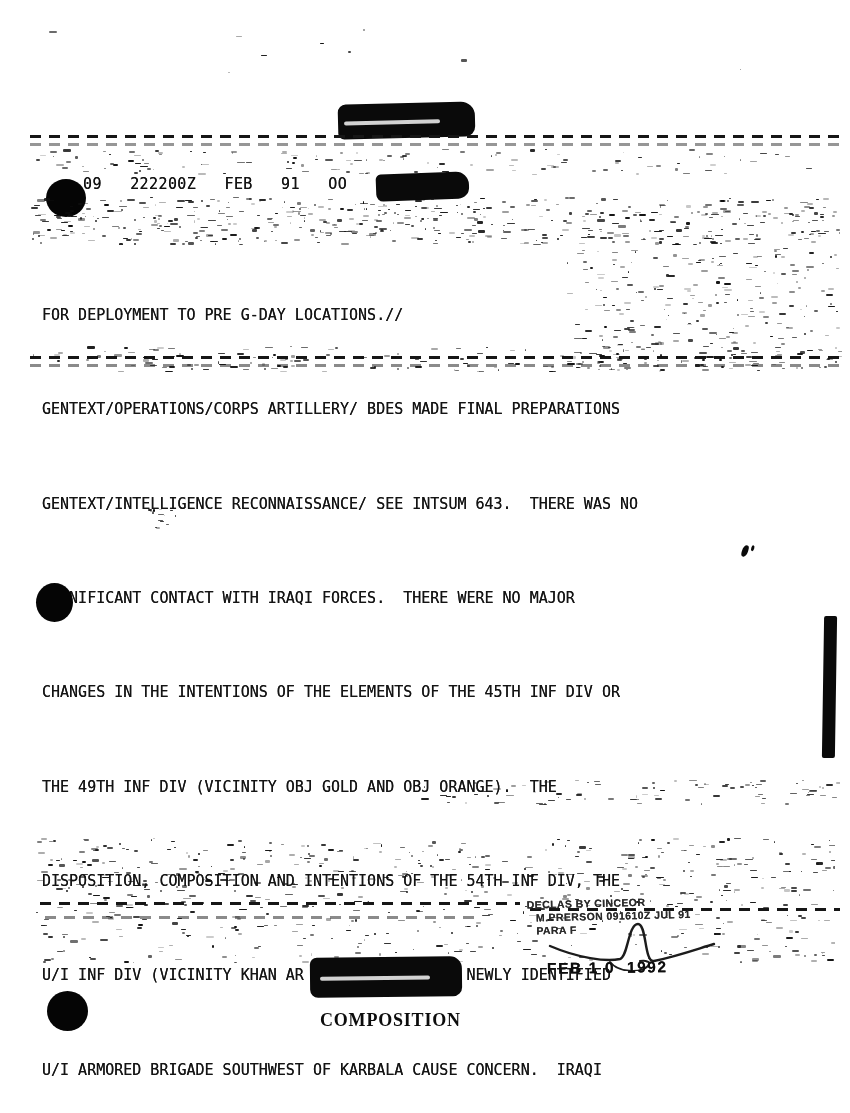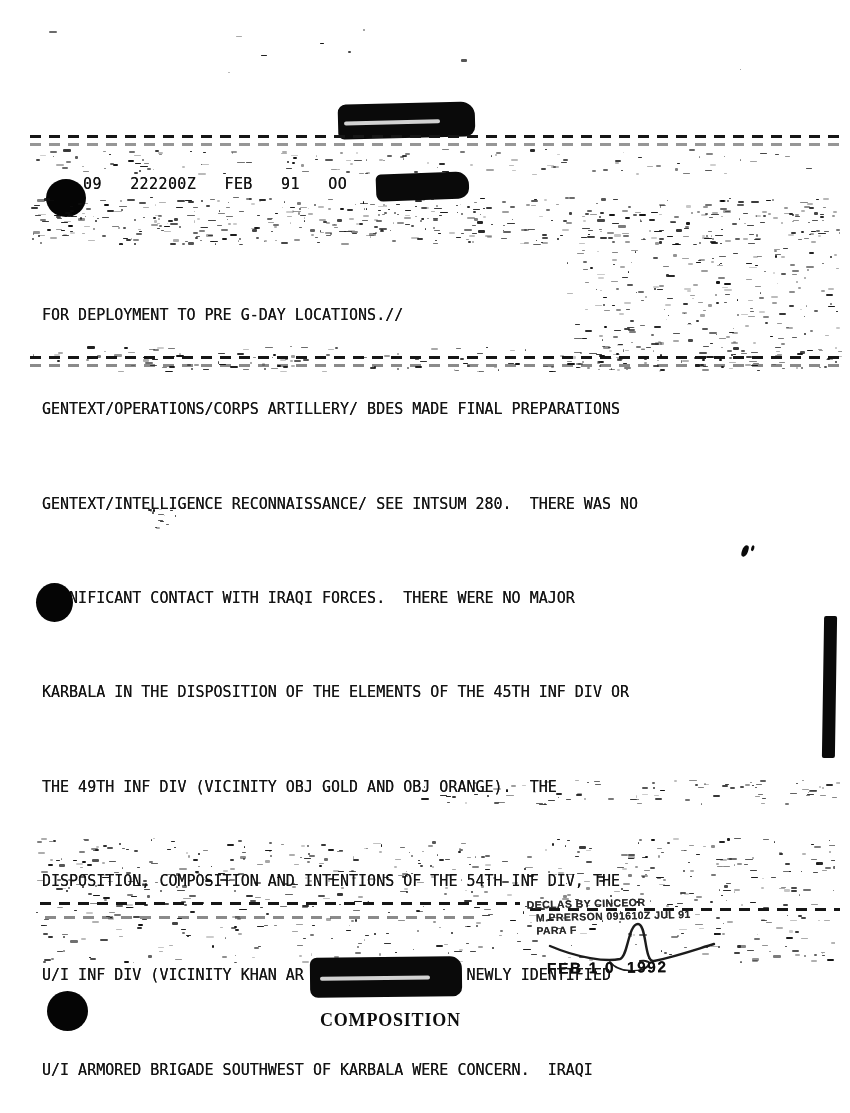--- a/index.html
+++ b/index.html
@@ -742,27 +742,27 @@
       <i style="left:629.2px;top:33.4px;width:4.6px;height:0.8px;opacity:0.81"></i>
       <i style="left:67.4px;top:21.0px;width:1.5px;height:1.3px;opacity:0.69"></i>
       <i style="left:168.9px;top:32.8px;width:5.7px;height:2.4px;opacity:0.52"></i>
       <i style="left:273.9px;top:23.0px;width:1.5px;height:2.4px;opacity:0.85"></i>
       <i style="left:169.7px;top:42.5px;width:2.0px;height:1.6px;opacity:0.57"></i>
     </div>
 
   <div class="bodytext">
     <div class="tline">FOR DEPLOYMENT TO PRE G-DAY LOCATIONS.//</div>
     <div class="tline">GENTEXT/OPERATIONS/CORPS ARTILLERY/ BDES MADE FINAL PREPARATIONS</div>
-    <div class="tline">GENTEXT/INTELLIGENCE RECONNAISSANCE/ SEE INTSUM 280.  THERE WAS NO</div>
+    <div class="tline">GENTEXT/INTELLIGENCE RECONNAISSANCE/ SEE INTSUM 643.  THERE WAS NO</div>
     <div class="tline">SIGNIFICANT CONTACT WITH IRAQI FORCES.  THERE WERE NO MAJOR</div>
-    <div class="tline">KARBALA IN THE DISPOSITION OF THE ELEMENTS OF THE 45TH INF DIV OR</div>
+    <div class="tline">CHANGES IN THE INTENTIONS OF THE ELEMENTS OF THE 45TH INF DIV OR</div>
     <div class="tline">THE 49TH INF DIV (VICINITY OBJ GOLD AND OBJ ORANGE).  THE</div>
     <div class="tline">DISPOSITION, COMPOSITION AND INTENTIONS OF THE 54TH INF DIV, THE</div>
     <div class="tline">U/I INF DIV (VICINITY KHAN AR RAHBAH), AND THE NEWLY IDENTIFIED</div>
-    <div class="tline">U/I ARMORED BRIGADE SOUTHWEST OF KARBALA WERE CONCERN.  IRAQI</div>
+    <div class="tline">U/I ARMORED BRIGADE SOUTHWEST OF KARBALA CAUSE CONCERN.  IRAQI</div>
     
     
     
     
     
     
     
     
     
     

